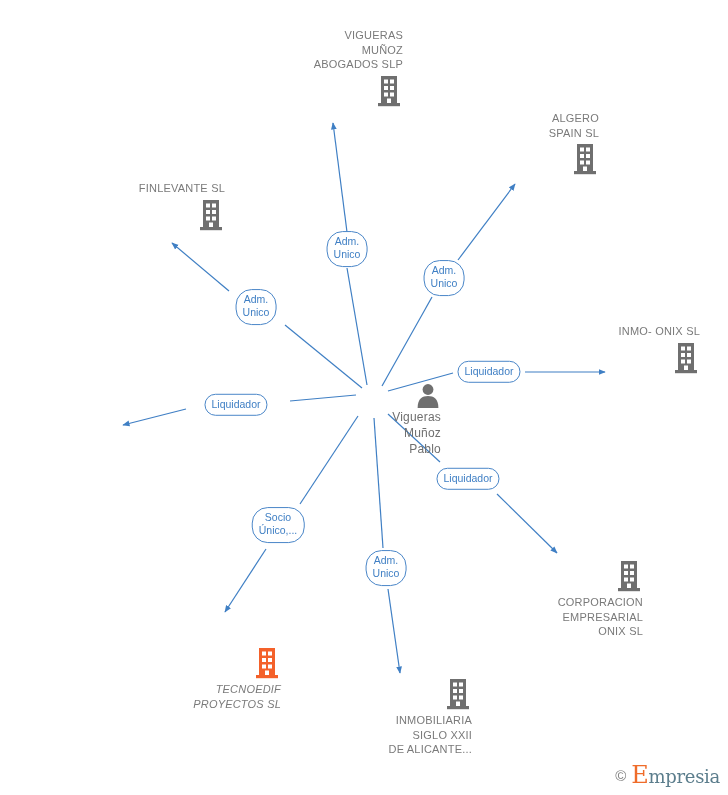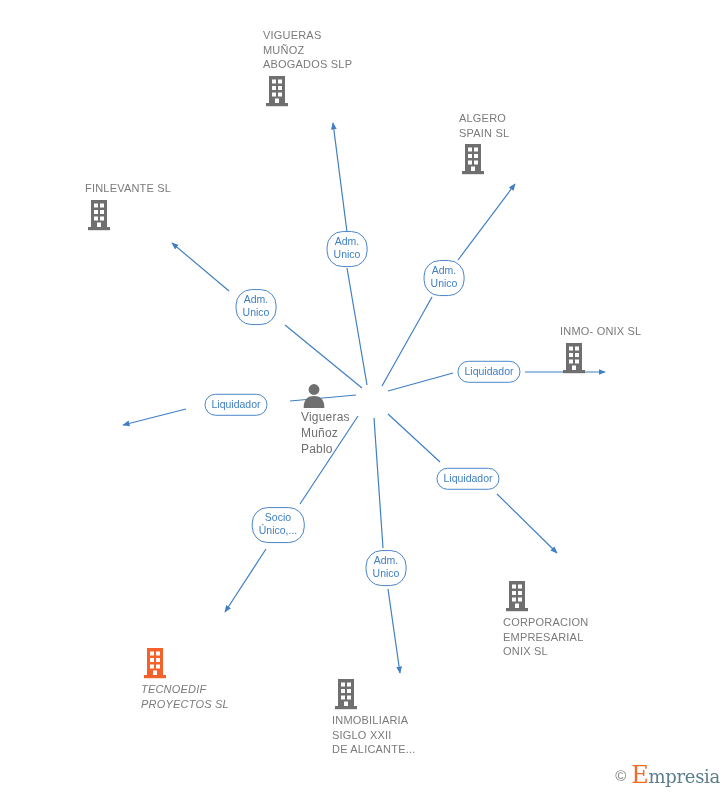--- a/index.html
+++ b/index.html
@@ -24,21 +24,21 @@
     position: absolute;
     left: 0;
     top: 0;
     width: 728px;
     height: 795px;
   }
   .node {
     position: absolute;
     width: 140px;
     margin-left: -70px;
-    text-align: left;
+    text-align: right;
     line-height: 1.32;
   }
   .node-icon {
     display: block;
     margin: 0 auto;
     line-height: 0;
   }
   .node-label {
     display: block;
     font-size: 11px;
@@ -194,21 +194,21 @@
         <rect x="9" y="12" width="4" height="4" fill="#ffffff"></rect>
         <rect x="15" y="12" width="4" height="4" fill="#ffffff"></rect>
         <rect x="9" y="18.5" width="4" height="4" fill="#ffffff"></rect>
         <rect x="15" y="18.5" width="4" height="4" fill="#ffffff"></rect>
         <rect x="12" y="24.5" width="4" height="4.5" fill="#ffffff"></rect>
       </svg>
     </span>
   </div>
 
 
-  <div class="node" style="left:573px; top:579px;">
+  <div class="node" style="left:573px; top:559px;">
     <span class="node-icon">
       <svg width="28" height="34" viewBox="0 0 28 34">
         <rect x="6" y="2" width="16" height="27" fill="#6f6f6f"></rect>
         <rect x="3" y="29" width="22" height="3.2" fill="#6f6f6f"></rect>
         <rect x="9" y="5.5" width="4" height="4" fill="#ffffff"></rect>
         <rect x="15" y="5.5" width="4" height="4" fill="#ffffff"></rect>
         <rect x="9" y="12" width="4" height="4" fill="#ffffff"></rect>
         <rect x="15" y="12" width="4" height="4" fill="#ffffff"></rect>
         <rect x="9" y="18.5" width="4" height="4" fill="#ffffff"></rect>
         <rect x="15" y="18.5" width="4" height="4" fill="#ffffff"></rect>

